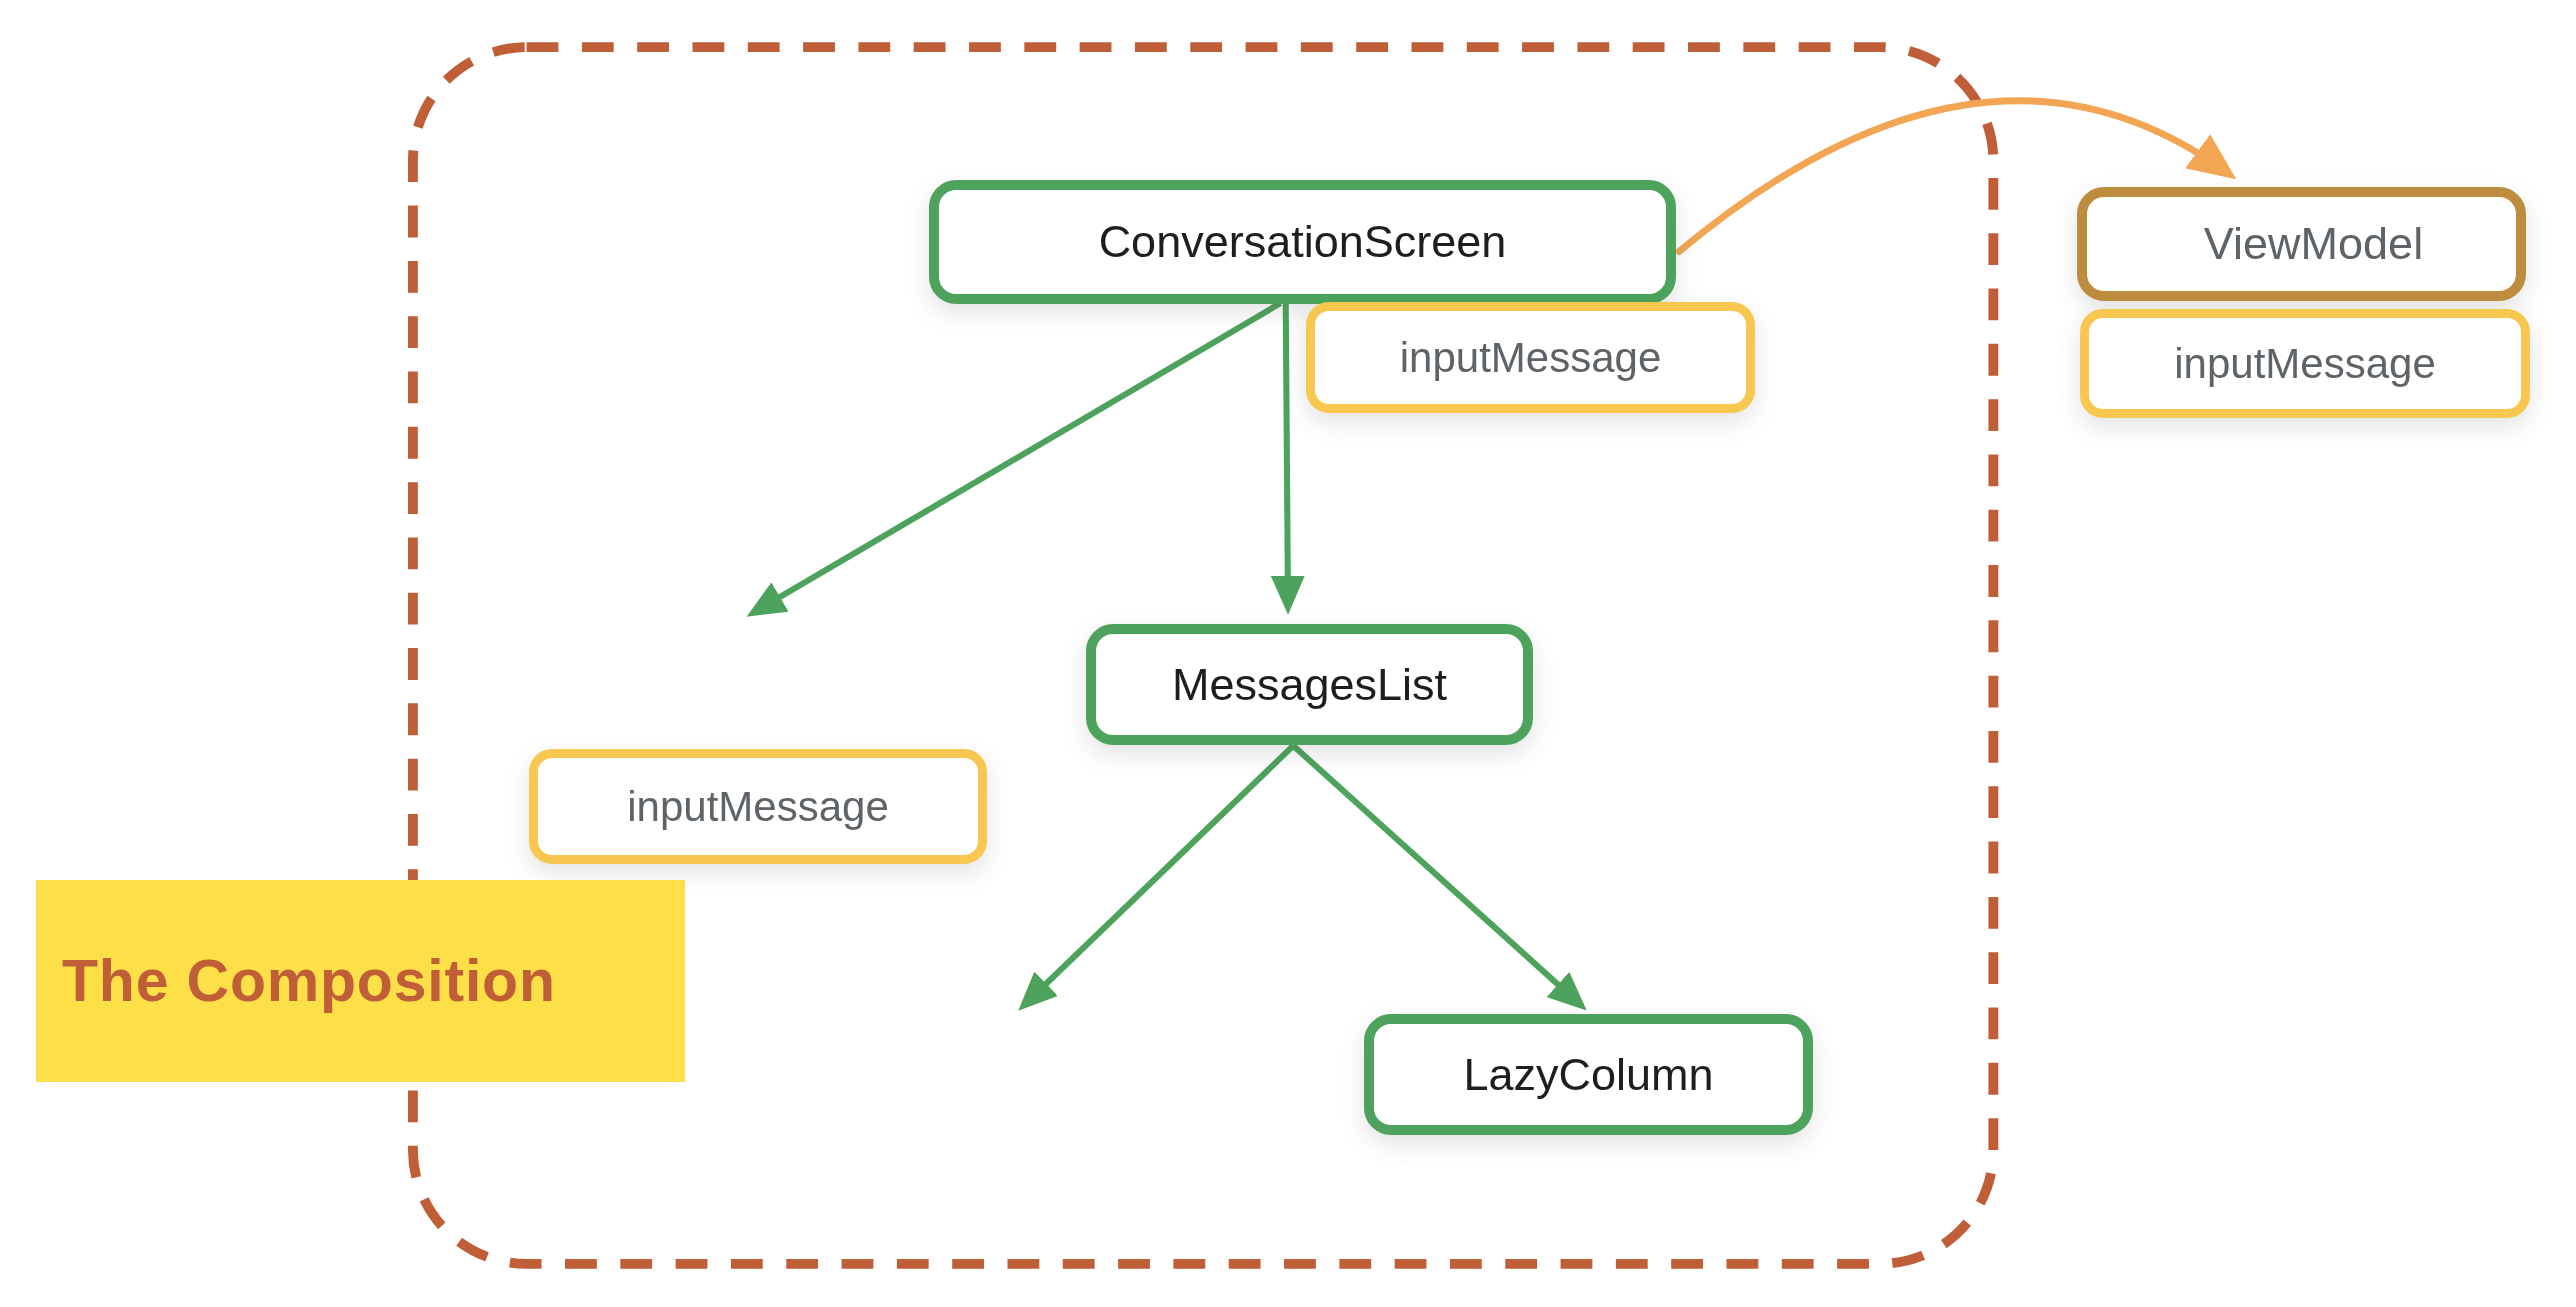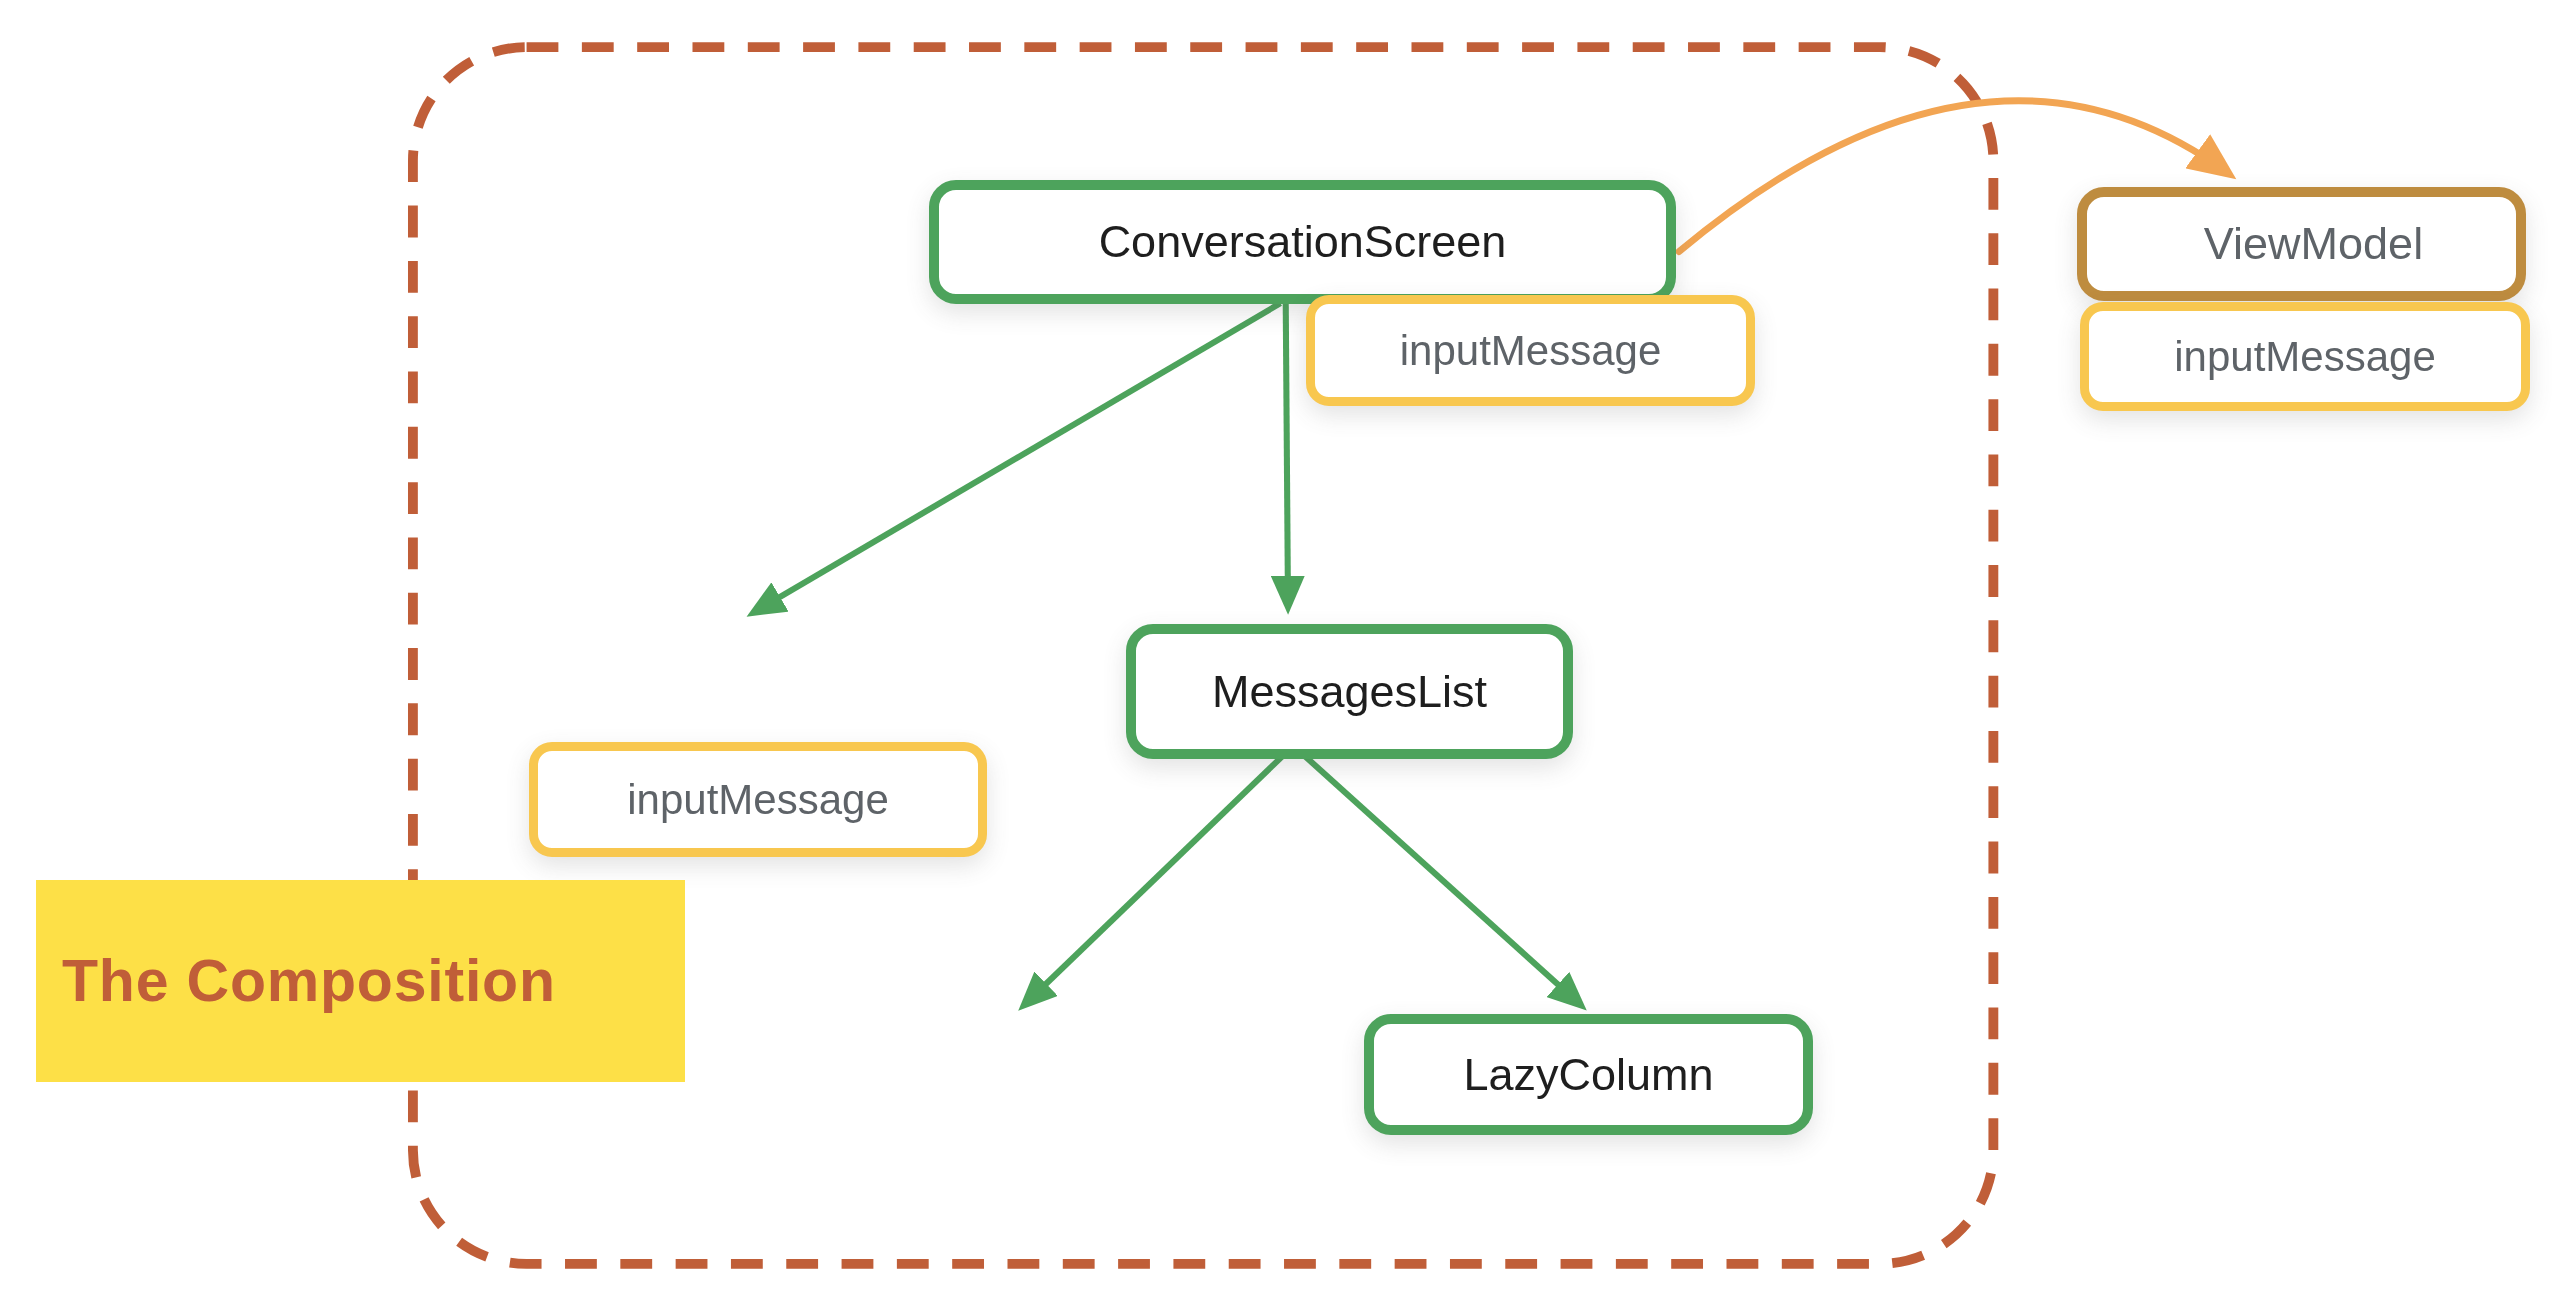--- a/index.html
+++ b/index.html
@@ -18,28 +18,28 @@
     box-shadow:0 9px 23px rgba(80,80,80,.16);
     z-index:2;box-sizing:border-box;white-space:nowrap;
   }
   .node.brown{border-color:var(--brown);color:var(--gray_text);}
   .badge{
     position:absolute;background:#fff;
     border:9px solid var(--yellow);border-radius:23px;
     display:flex;align-items:center;justify-content:center;
     font-size:42px;color:var(--gray_text);
     box-shadow:0 9px 23px rgba(80,80,80,.16);
-    z-index:3;box-sizing:border-box;white-space:nowrap;
+    z-index:3;box-sizing:border-box;white-space:nowrap;margin-top:7px;
   }
   
   #n-conversation{left:929px;top:180px;width:747px;height:124px;}
   #b-conversation{left:1306px;top:295px;width:449px;height:111px;}
   #n-userinput{left:534px;top:624px;width:445px;height:120px;}
   #b-userinput{left:529px;top:742px;width:458px;height:115px;}
-  #n-messageslist{left:1126px;top:624px;width:447px;height:135px;}
+  #n-messageslist{left:1086px;top:624px;width:447px;height:121px;}
   #n-button{left:793px;top:1014px;width:449px;height:121px;}
   #n-lazycolumn{left:1364px;top:1014px;width:449px;height:121px;}
   #n-viewmodel{left:2077px;top:187px;width:449px;height:114px;padding-left:24px;}
   #b-viewmodel{left:2080px;top:302px;width:450px;height:109px;}
   .title{
     position:absolute;left:36px;top:880px;width:649px;height:202px;
     background:#fde047;z-index:4;
     display:flex;align-items:center;justify-content:flex-start;
     padding-left:26px;box-sizing:border-box;
     font-size:59px;font-weight:bold;letter-spacing:0.8px;

